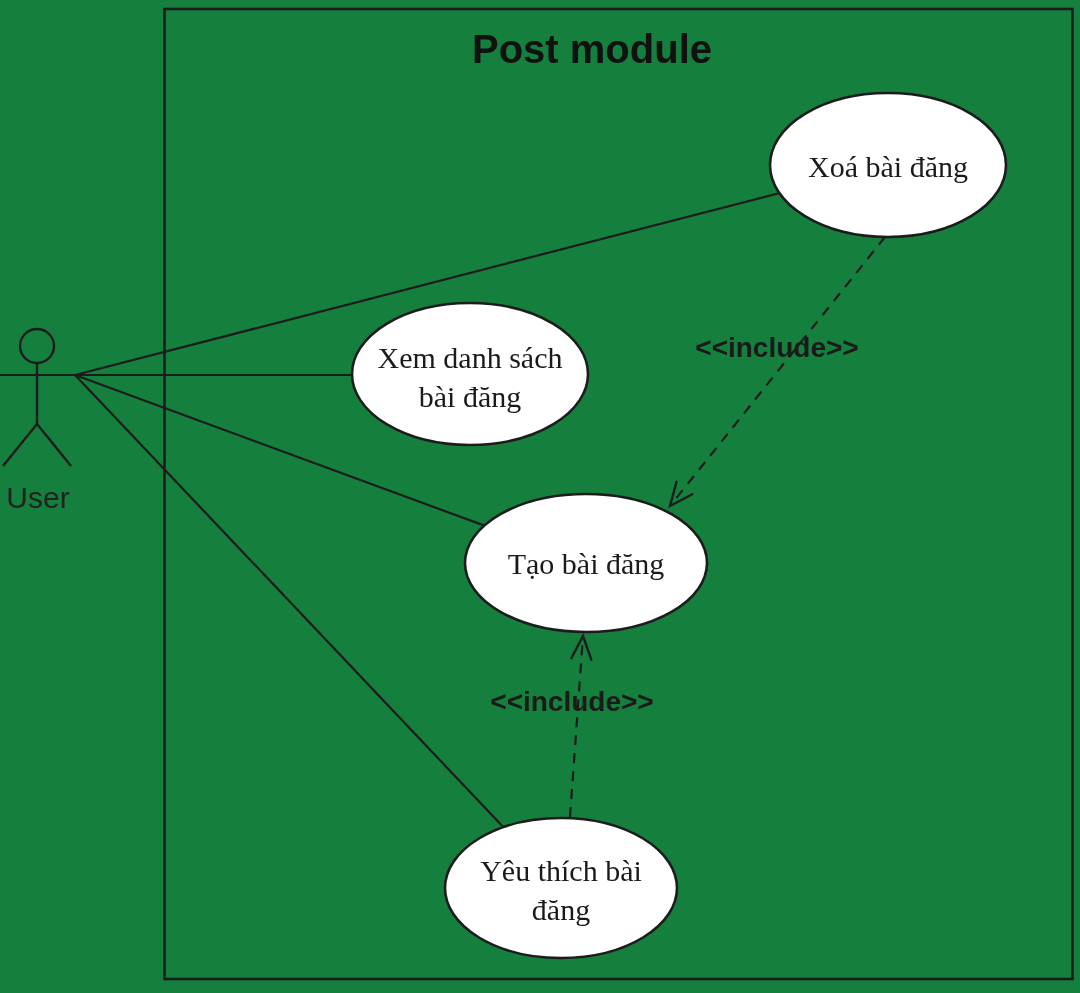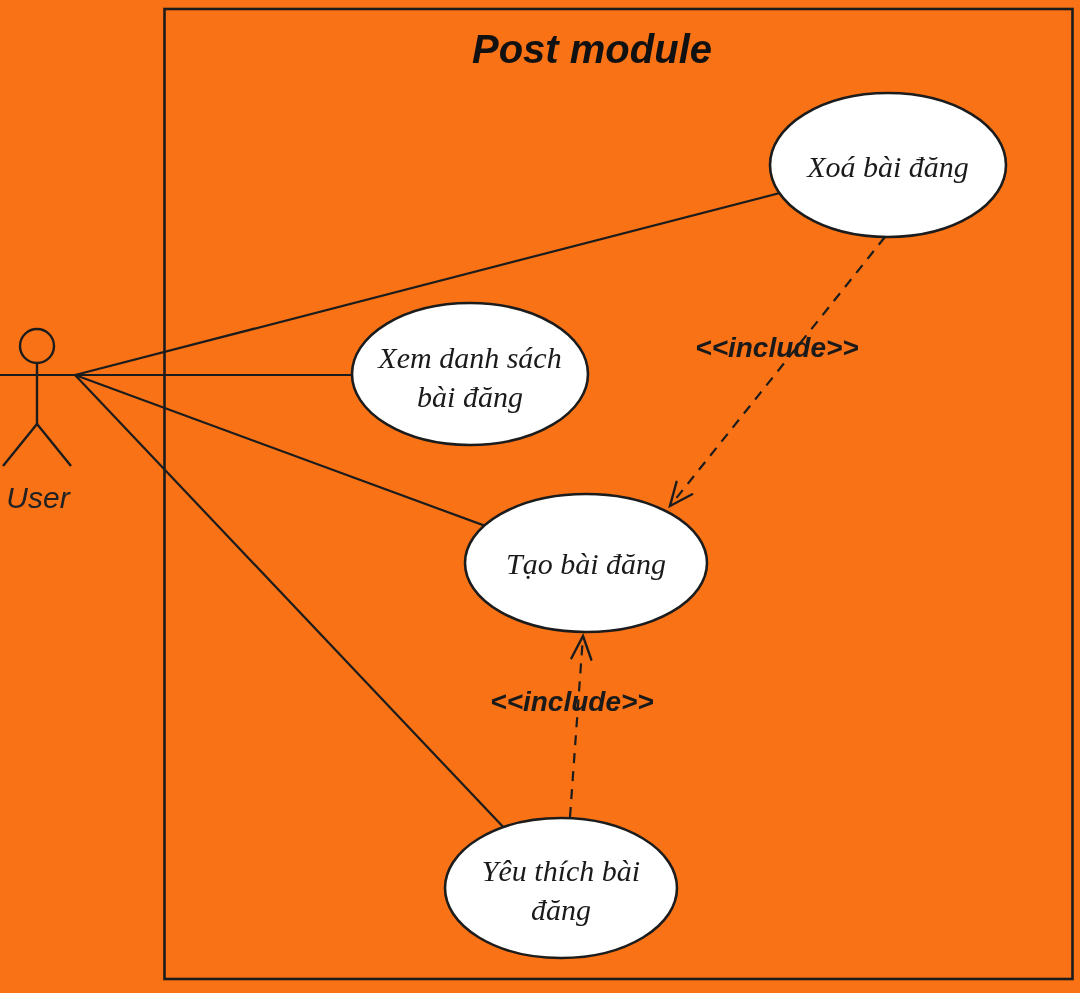--- a/index.html
+++ b/index.html
@@ -4,23 +4,22 @@
 <style>
   html, body {
     margin: 0;
     padding: 0;
     background: #ffffff;
   }
   .stage {
     position: relative;
     width: 1080px;
     height: 993px;
-    background: #f97316;
+    background: #15803d;
     font-family: "Liberation Sans", sans-serif;
-    font-style: italic;
   }
   svg text {
     user-select: none;
   }
   .title-text {
     font-family: "Liberation Sans", "DejaVu Sans", sans-serif;
     font-size: 40px;
     font-weight: bold;
     fill: #111111;
   }

